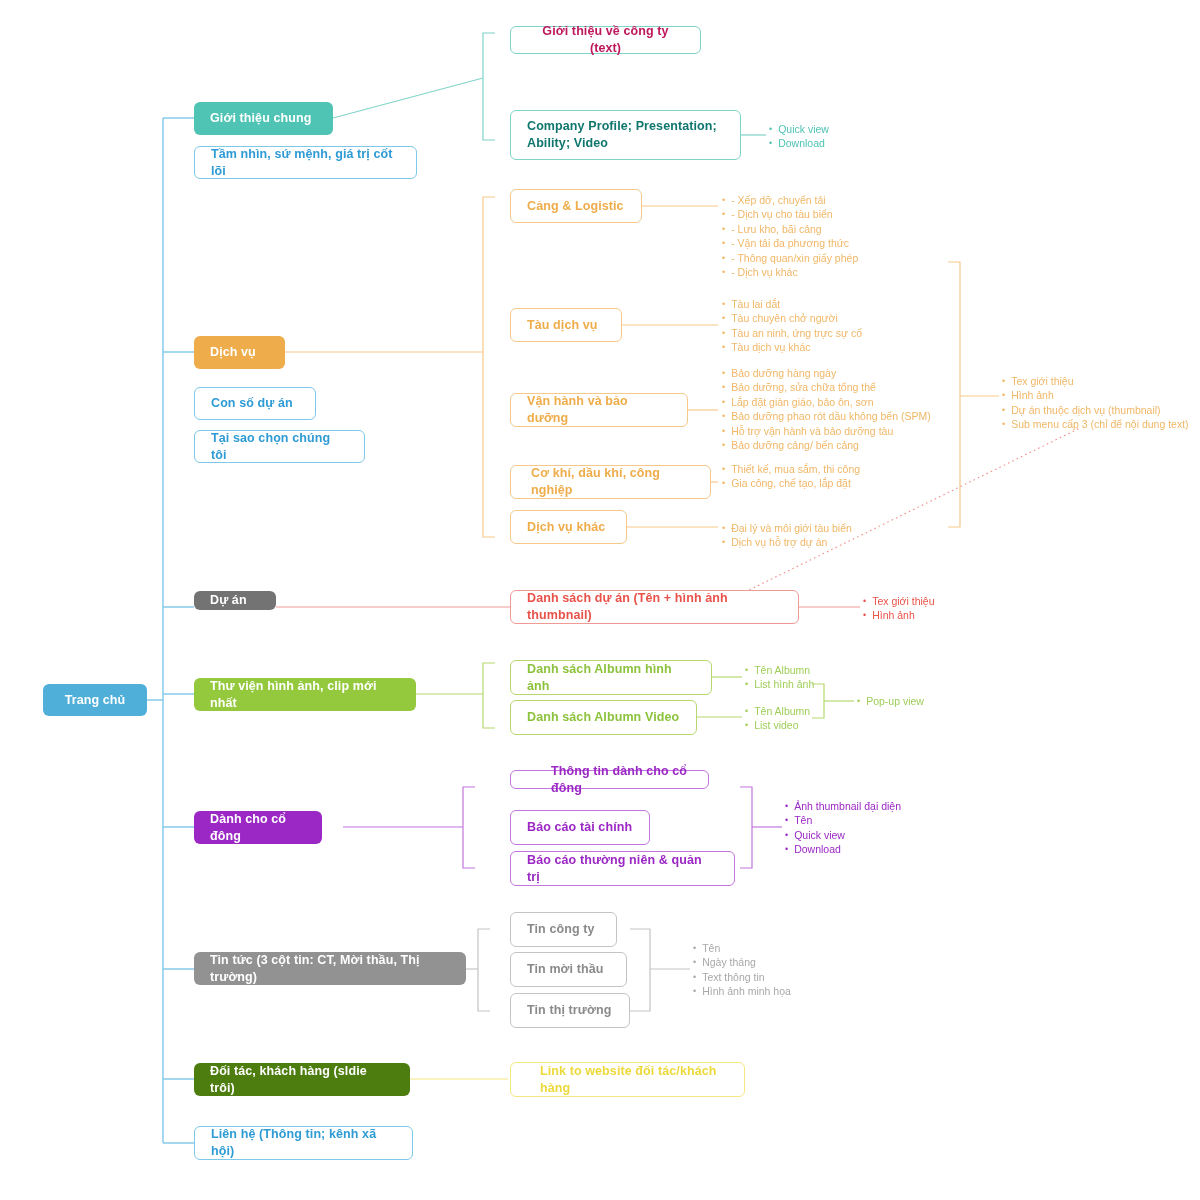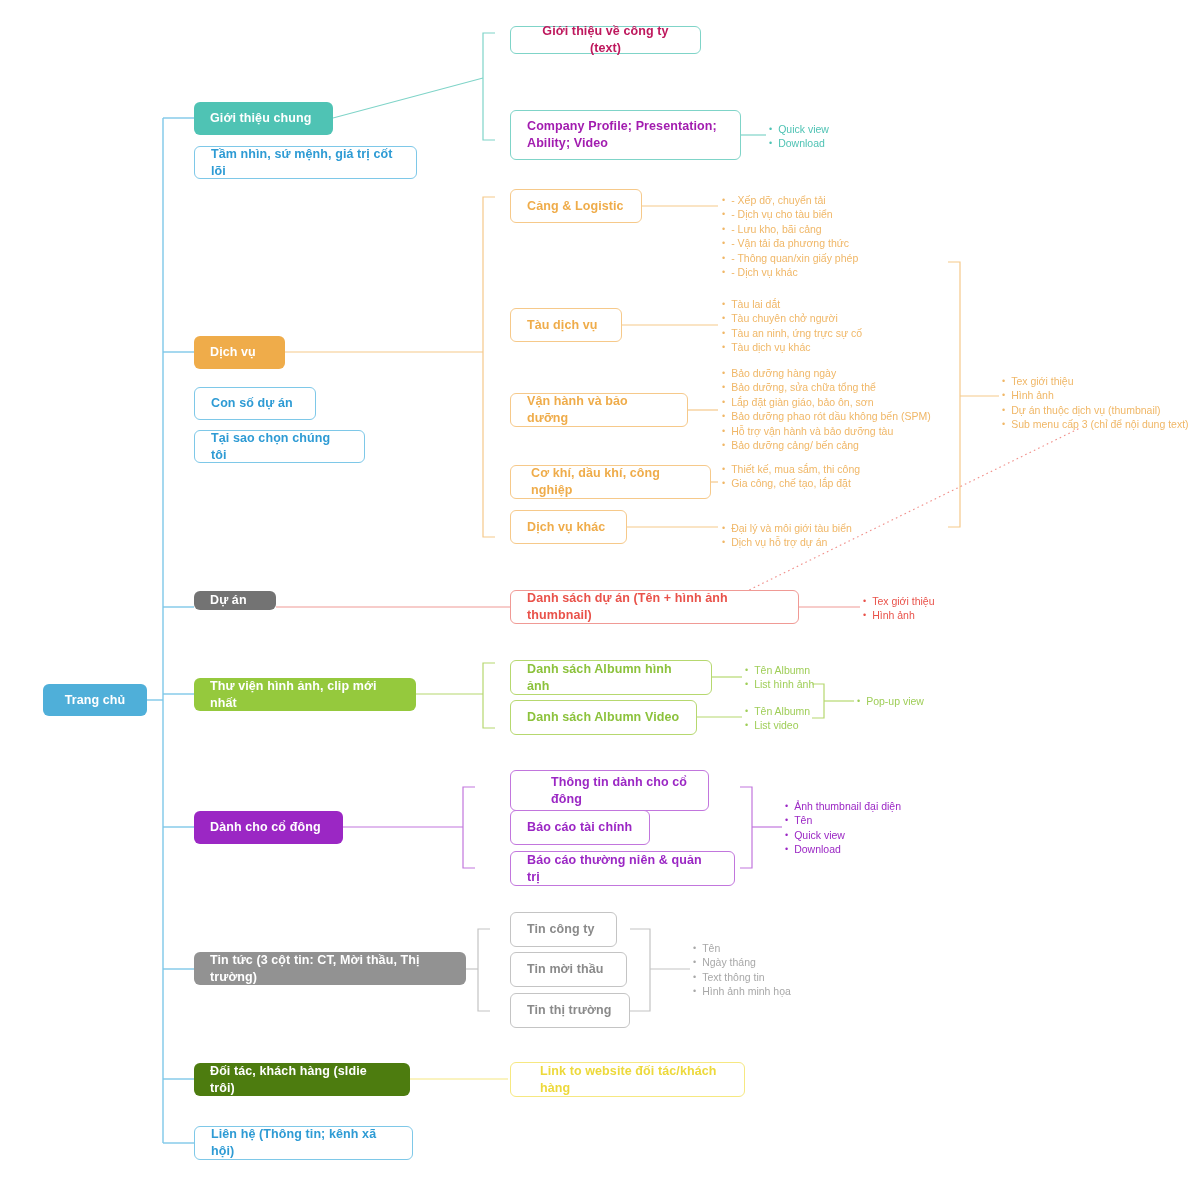--- a/index.html
+++ b/index.html
@@ -93,21 +93,21 @@
   <div class="node filled" style="left:194px;top:102px;width:139px;height:33px;background:#4FC3B4;">
     <span>Giới thiệu chung</span>
   </div>
   <div class="node outline" style="left:194px;top:146px;width:223px;height:33px;border-color:#7EC8E8;color:#2E9BD4;">
     <span>Tầm nhìn, sứ mệnh, giá trị cốt lõi</span>
   </div>
 
   <div class="node outline" style="left:510px;top:26px;width:191px;height:28px;border-color:#7FD4C8;color:#be185d;text-align:center;">
     <span>Giới thiệu về công ty (text)</span>
   </div>
-  <div class="node outline" style="left:510px;top:110px;width:231px;height:50px;border-color:#7FD4C8;color:#a21caf;">
+  <div class="node outline" style="left:510px;top:110px;width:231px;height:50px;border-color:#7FD4C8;color:#0f766e;">
     <span>Company Profile; Presentation; Ability; Video</span>
   </div>
   <div class="bullets" style="left:769px;top:122px;color:#4FC3B4;">
     <div>Quick view</div>
     <div>Download</div>
   </div>
 
   <div class="node filled" style="left:194px;top:336px;width:91px;height:33px;background:#EFAC4A;">
     <span>Dịch vụ</span>
   </div>
@@ -200,24 +200,24 @@
     <div>List hình ảnh</div>
   </div>
   <div class="bullets" style="left:745px;top:704px;color:#9FCE58;">
     <div>Tên Albumn</div>
     <div>List video</div>
   </div>
   <div class="bullets" style="left:857px;top:694px;color:#9FCE58;">
     <div>Pop-up view</div>
   </div>
 
-  <div class="node filled" style="left:194px;top:811px;width:149px;height:33px;background:#9B27C4;">
+  <div class="node filled" style="left:194px;top:811px;width:128px;height:33px;background:#9B27C4;">
     <span>Dành cho cổ đông</span>
   </div>
-  <div class="node outline" style="left:510px;top:770px;width:199px;height:41px;border-color:#C276DD;color:#9B27C4;padding-left:40px;">
+  <div class="node outline" style="left:510px;top:770px;width:199px;height:19px;border-color:#C276DD;color:#9B27C4;padding-left:40px;">
     <span>Thông tin dành cho cổ đông</span>
   </div>
   <div class="node outline" style="left:510px;top:810px;width:140px;height:35px;border-color:#C276DD;color:#9B27C4;">
     <span>Báo cáo tài chính</span>
   </div>
   <div class="node outline" style="left:510px;top:851px;width:225px;height:35px;border-color:#C276DD;color:#9B27C4;">
     <span>Báo cáo thường niên &amp; quản trị</span>
   </div>
   <div class="bullets" style="left:785px;top:799px;color:#9B27C4;">
     <div>Ảnh thumbnail đại diện</div>

